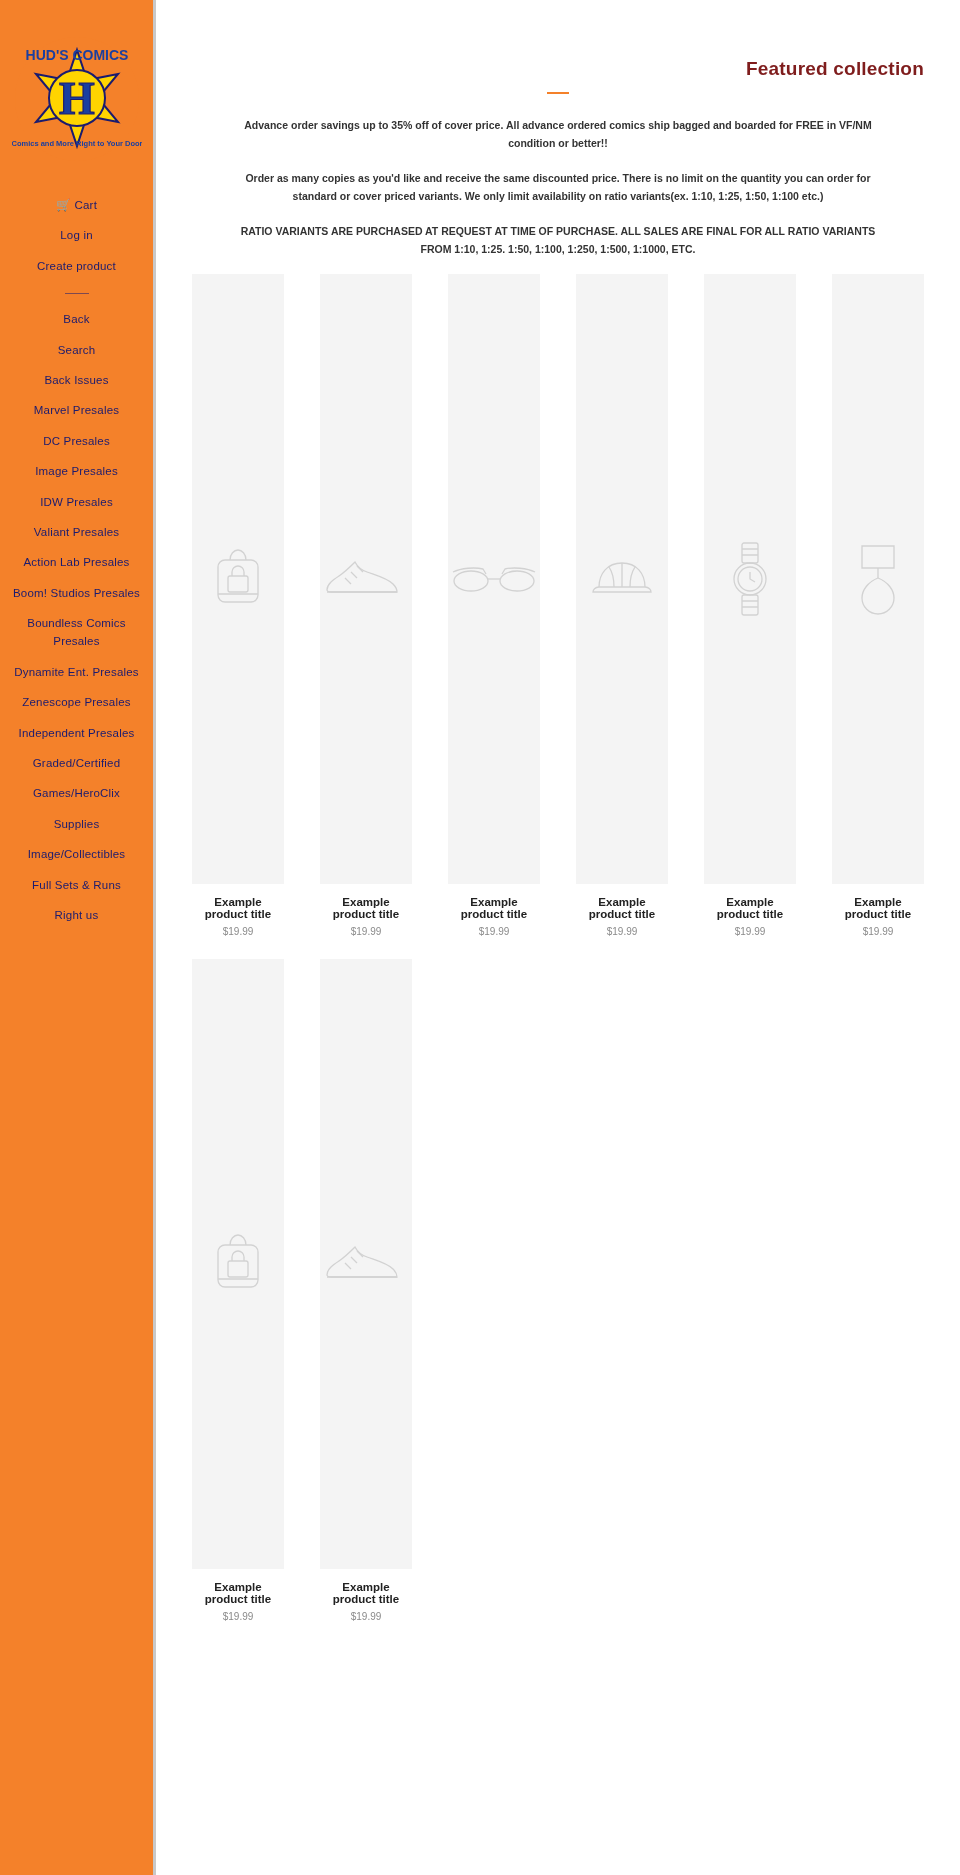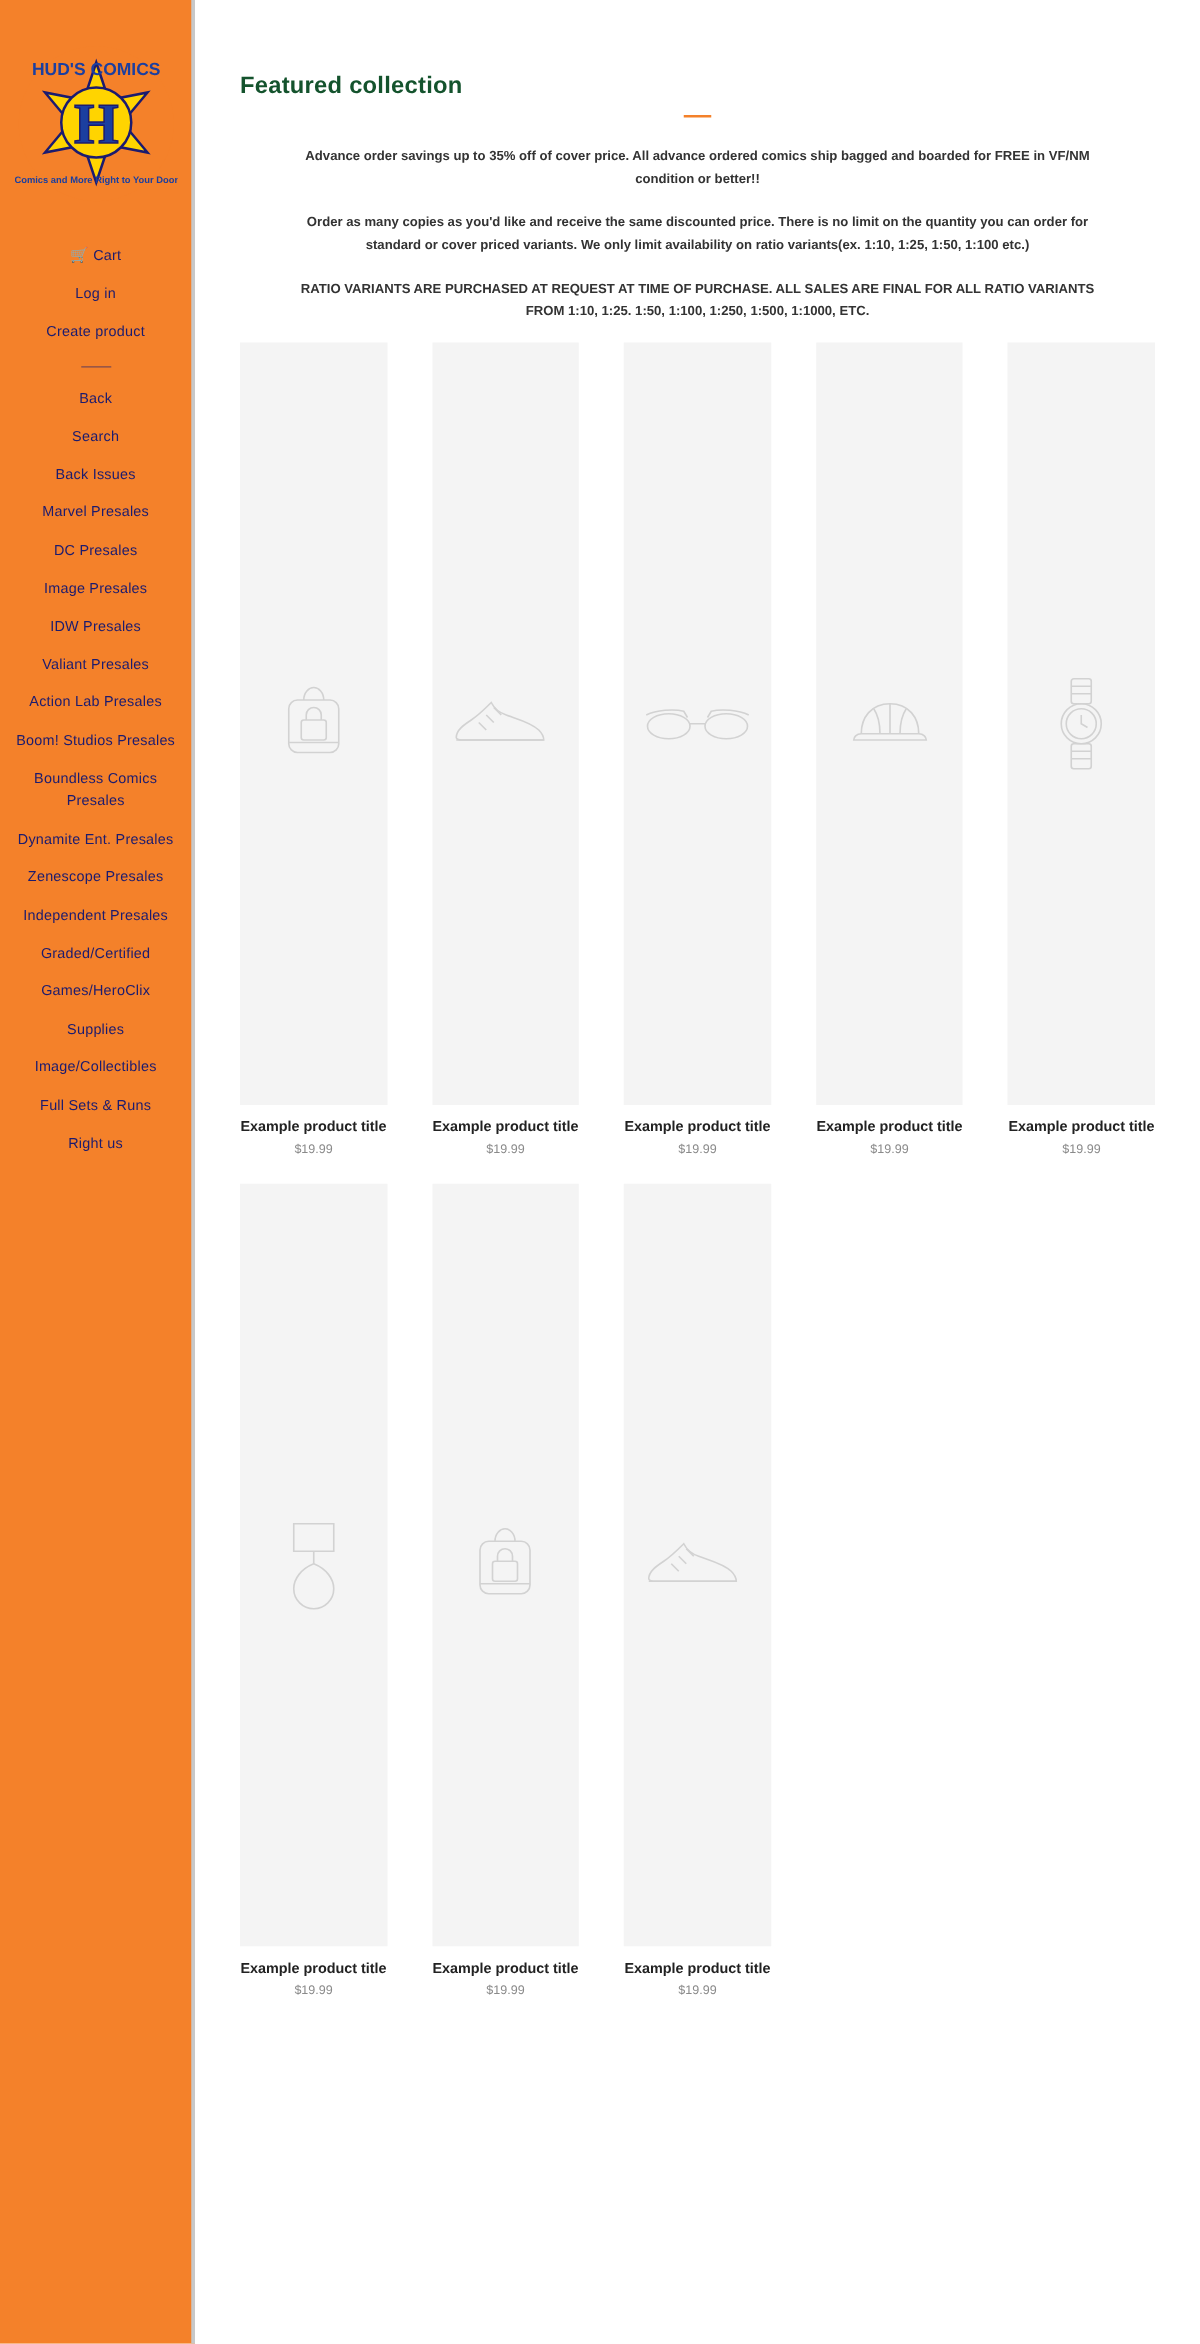--- a/index.html
+++ b/index.html
@@ -73,24 +73,24 @@
     margin: 12px auto 10px auto;
   }
 
   
   .main {
     flex: 1 1 auto;
     padding: 44px 36px 0 36px;
     min-width: 0;
   }
   h1.page-title {
-    text-align: left;
+    text-align: right;
     font-size: 19px;
     font-weight: bold;
-    color: #14532d;
+    color: #7f1d1d;
     margin: 14px 0 0 0;
     letter-spacing: .2px;
   }
   .title-rule {
     width: 22px;
     height: 2px;
     background: #f4812a;
     margin: 12px auto 22px auto;
   }
   .desc {
@@ -100,21 +100,21 @@
     line-height: 1.75;
     color: #333;
     max-width: 640px;
     margin: 0 auto 16px auto;
   }
   .desc.last { margin-bottom: 26px; }
 
   
   .grid {
     display: grid;
-    grid-template-columns: repeat(5, 1fr);
+    grid-template-columns: repeat(6, 1fr);
     gap: 22px 36px;
   }
   .card { display: block; }
   .thumb {
     background: #f4f4f4;
     height: 610px;
     display: flex;
     align-items: center;
     justify-content: center;
   }

